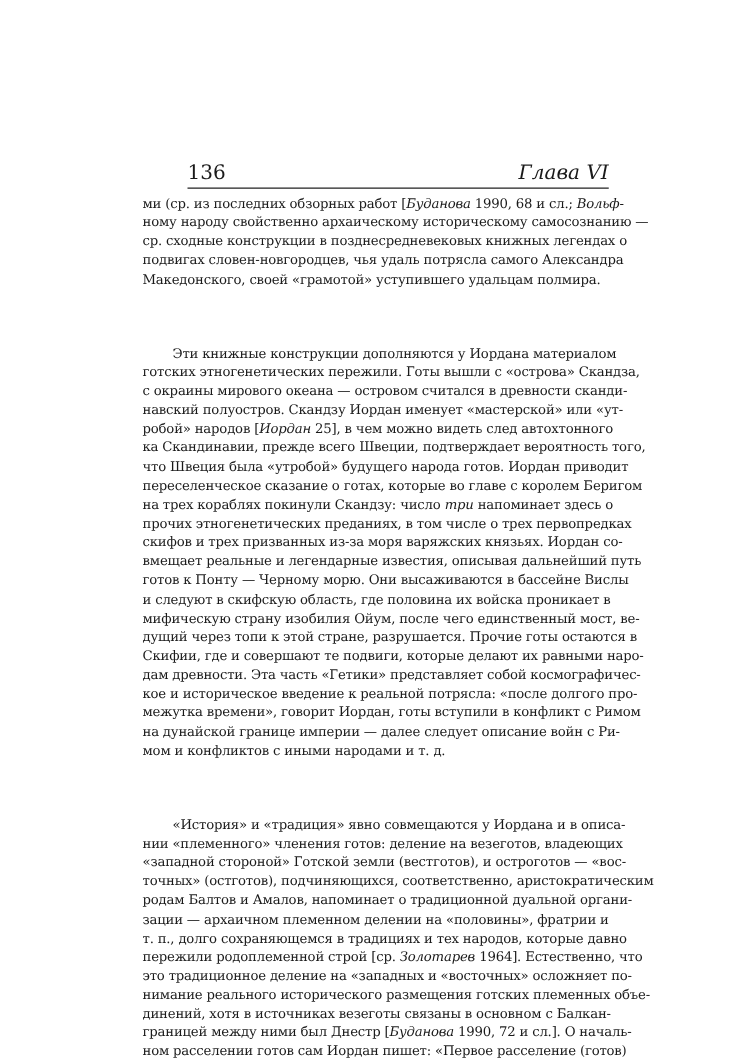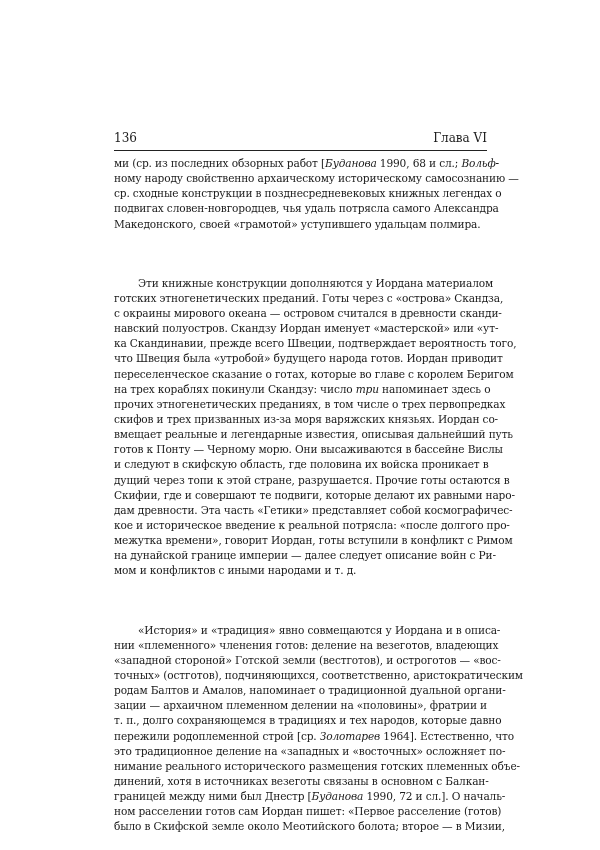--- a/index.html
+++ b/index.html
@@ -5,24 +5,24 @@
   html, body { margin: 0; padding: 0; }
   body {
     width: 600px; height: 850px; background: #ffffff;
     position: relative; overflow: hidden;
     font-family: "DejaVu Serif", "Liberation Serif", serif;
     color: #1a1a1a;
   }
   .page { position: absolute; left: 114px; top: 128px; width: 373px; }
   .running-head {
     display: flex; justify-content: space-between; align-items: baseline;
-    font-size: 12px; height: 20px; line-height: 20px;
-    border-bottom: 1px solid #222; padding-bottom: 2px;
+    font-size: 16px; height: 20px; line-height: 20px;
+    border-bottom: 1px solid #222; padding-bottom: 2px; margin-left: 36px;
   }
-  .running-head .chapter { }
+  .running-head .chapter { font-style: italic; }
   .body-text {
     margin-top: 5px;
     font-size: 10.6px; line-height: 15.15px;
     text-align: justify; text-align-last: justify;
     letter-spacing: -0.15px;
   }
   .line { display: block; white-space: nowrap; text-align: justify; text-align-last: justify; height: 15.15px; }
   .line.last { text-align-last: left; }
   .line.indent { padding-left: 24px; margin-top: 44px; }
   .it { font-style: italic; margin-top: 24px; }
@@ -35,32 +35,34 @@
     <span>136</span>
     <span class="chapter">Глава VI</span>
   </div>
   <div class="body-text" id="body-text">
       <span class="line"><span>ми (ср. из последних обзорных работ [</span><span class="it">Буданова</span><span> 1990, 68 и сл.; </span><span class="it">Вольф-</span></span>
       <span class="line"><span>ному народу свойственно архаическому историческому самосознанию —</span></span>
       <span class="line"><span>ср. сходные конструкции в позднесредневековых книжных легендах о</span></span>
       <span class="line"><span>подвигах словен-новгородцев, чья удаль потрясла самого Александра</span></span>
       <span class="line last"><span>Македонского, своей «грамотой» уступившего удальцам полмира.</span></span>
       <span class="line indent"><span>Эти книжные конструкции дополняются у Иордана материалом</span></span>
-      <span class="line"><span>готских этногенетических преданий. Готы через с «острова» Скандза,</span></span>
+      <span class="line"><span>готских этногенетических пережили. Готы вышли с «острова» Скандза,</span></span>
       <span class="line"><span>с окраины мирового океана — островом считался в древности сканди-</span></span>
       <span class="line"><span>навский полуостров. Скандзу Иордан именует «мастерской» или «ут-</span></span>
+      <span class="line"><span>робой» народов [</span><span class="it">Иордан</span><span> 25], в чем можно видеть след автохтонного</span></span>
       <span class="line"><span>ка Скандинавии, прежде всего Швеции, подтверждает вероятность того,</span></span>
       <span class="line"><span>что Швеция была «утробой» будущего народа готов. Иордан приводит</span></span>
       <span class="line"><span>переселенческое сказание о готах, которые во главе с королем Беригом</span></span>
       <span class="line"><span>на трех кораблях покинули Скандзу: число </span><span class="it">три</span><span> напоминает здесь о</span></span>
       <span class="line"><span>прочих этногенетических преданиях, в том числе о трех первопредках</span></span>
       <span class="line"><span>скифов и трех призванных из-за моря варяжских князьях. Иордан со-</span></span>
       <span class="line"><span>вмещает реальные и легендарные известия, описывая дальнейший путь</span></span>
       <span class="line"><span>готов к Понту — Черному морю. Они высаживаются в бассейне Вислы</span></span>
       <span class="line"><span>и следуют в скифскую область, где половина их войска проникает в</span></span>
+      <span class="line"><span>мифическую страну изобилия Ойум, после чего единственный мост, ве-</span></span>
       <span class="line"><span>дущий через топи к этой стране, разрушается. Прочие готы остаются в</span></span>
       <span class="line"><span>Скифии, где и совершают те подвиги, которые делают их равными наро-</span></span>
       <span class="line"><span>дам древности. Эта часть «Гетики» представляет собой космографичес-</span></span>
       <span class="line"><span>кое и историческое введение к реальной потрясла: «после долгого про-</span></span>
       <span class="line"><span>межутка времени», говорит Иордан, готы вступили в конфликт с Римом</span></span>
       <span class="line"><span>на дунайской границе империи — далее следует описание войн с Ри-</span></span>
       <span class="line last"><span>мом и конфликтов с иными народами и т. д.</span></span>
       <span class="line indent"><span>«История» и «традиция» явно совмещаются у Иордана и в описа-</span></span>
       <span class="line"><span>нии «племенного» членения готов: деление на везеготов, владеющих</span></span>
       <span class="line"><span>«западной стороной» Готской земли (вестготов), и остроготов — «вос-</span></span>

